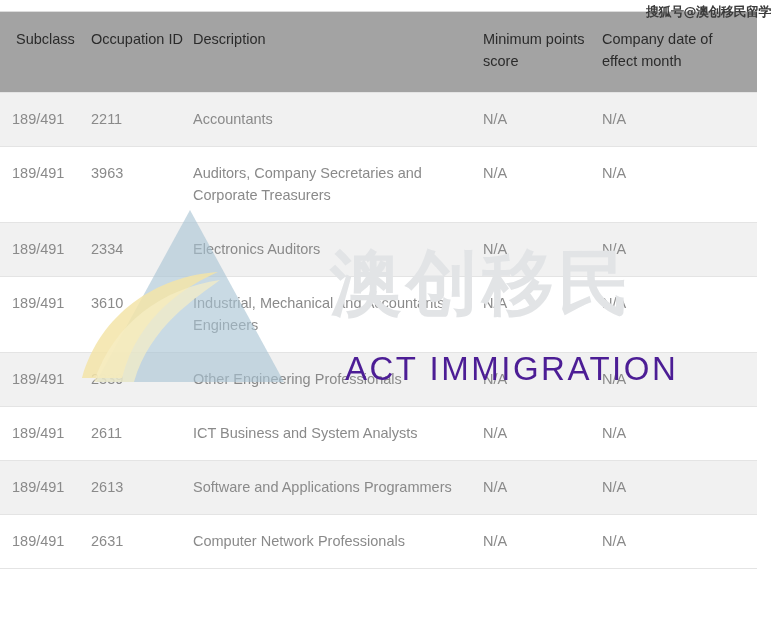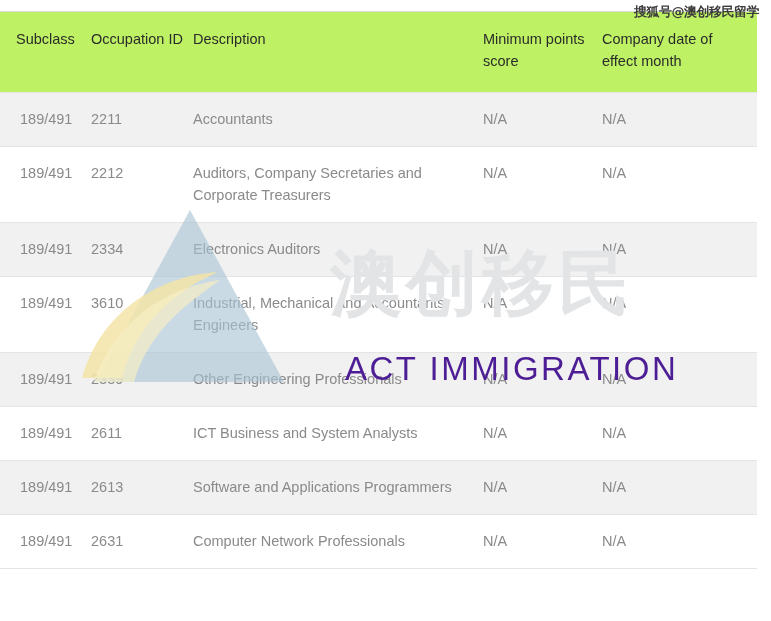--- a/index.html
+++ b/index.html
@@ -51,21 +51,21 @@
     line-height: 1;
     letter-spacing: 2.5px;
     color: #4c1d95;
     font-family: "Liberation Sans", sans-serif;
     font-weight: 400;
     white-space: nowrap;
     margin-left: 12px;
   }
   #wm-sohu-tag {
     position: absolute;
-    right: 12px;
+    right: 0;
     top: 5px;
     font-size: 13px;
     line-height: 1;
     color: #3b3b3b;
     font-family: "DejaVu Sans", sans-serif;
     font-weight: 700;
     white-space: nowrap;
     letter-spacing: -0.5px;
   }
 
@@ -88,37 +88,37 @@
   table.occ-table col.c-latest     { width: 155px; }
 
   table.occ-table thead th {
     text-align: left;
     vertical-align: top;
     font-size: 14.5px;
     font-weight: 400;
     color: #2b2b2b;
     line-height: 22px;
     padding: 16px 10px 20px 0;
-    background: #bef264;
+    background: #a3a3a3;
   }
   table.occ-table thead th:first-child { padding-left: 16px; }
   table.occ-table thead th.th-occid    { padding-left: 0; }
 
   table.occ-table tbody td {
     text-align: left;
     vertical-align: top;
     font-size: 14.5px;
     font-weight: 400;
     color: #8a8a8a;
     line-height: 22px;
     padding: 15px 10px 16px 0;
     border-top: 1px solid #e4e4e4;
     background: transparent;
   }
-  table.occ-table tbody td:first-child { padding-left: 20px; }
+  table.occ-table tbody td:first-child { padding-left: 12px; }
 
   table.occ-table tbody tr.row-shaded td { background: #f1f1f1; }
   table.occ-table tbody tr.row-plain  td { background: #ffffff; }
   table.occ-table tbody tr:last-child td { border-bottom: 1px solid #e4e4e4; }
 
   .cell-subclass { white-space: nowrap; }
   .cell-occid    { white-space: nowrap; }
   .cell-desc     { padding-right: 24px; margin-top: 40px; }
 </style>
 </head>
@@ -160,21 +160,21 @@
     <tbody id="occ-tbody">
         <tr class="row-shaded">
           <td class="cell-subclass">189/491</td>
           <td class="cell-occid">2211</td>
           <td class="cell-desc">Accountants</td>
           <td class="cell-minpoints">N/A</td>
           <td class="cell-latest">N/A</td>
         </tr>
         <tr class="row-plain">
           <td class="cell-subclass">189/491</td>
-          <td class="cell-occid">2212</td>
+          <td class="cell-occid">3963</td>
           <td class="cell-desc">Auditors, Company Secretaries and Corporate Treasurers</td>
           <td class="cell-minpoints">N/A</td>
           <td class="cell-latest">N/A</td>
         </tr>
         <tr class="row-shaded">
           <td class="cell-subclass">189/491</td>
           <td class="cell-occid">2334</td>
           <td class="cell-desc">Electronics Auditors</td>
           <td class="cell-minpoints">N/A</td>
           <td class="cell-latest">N/A</td>

